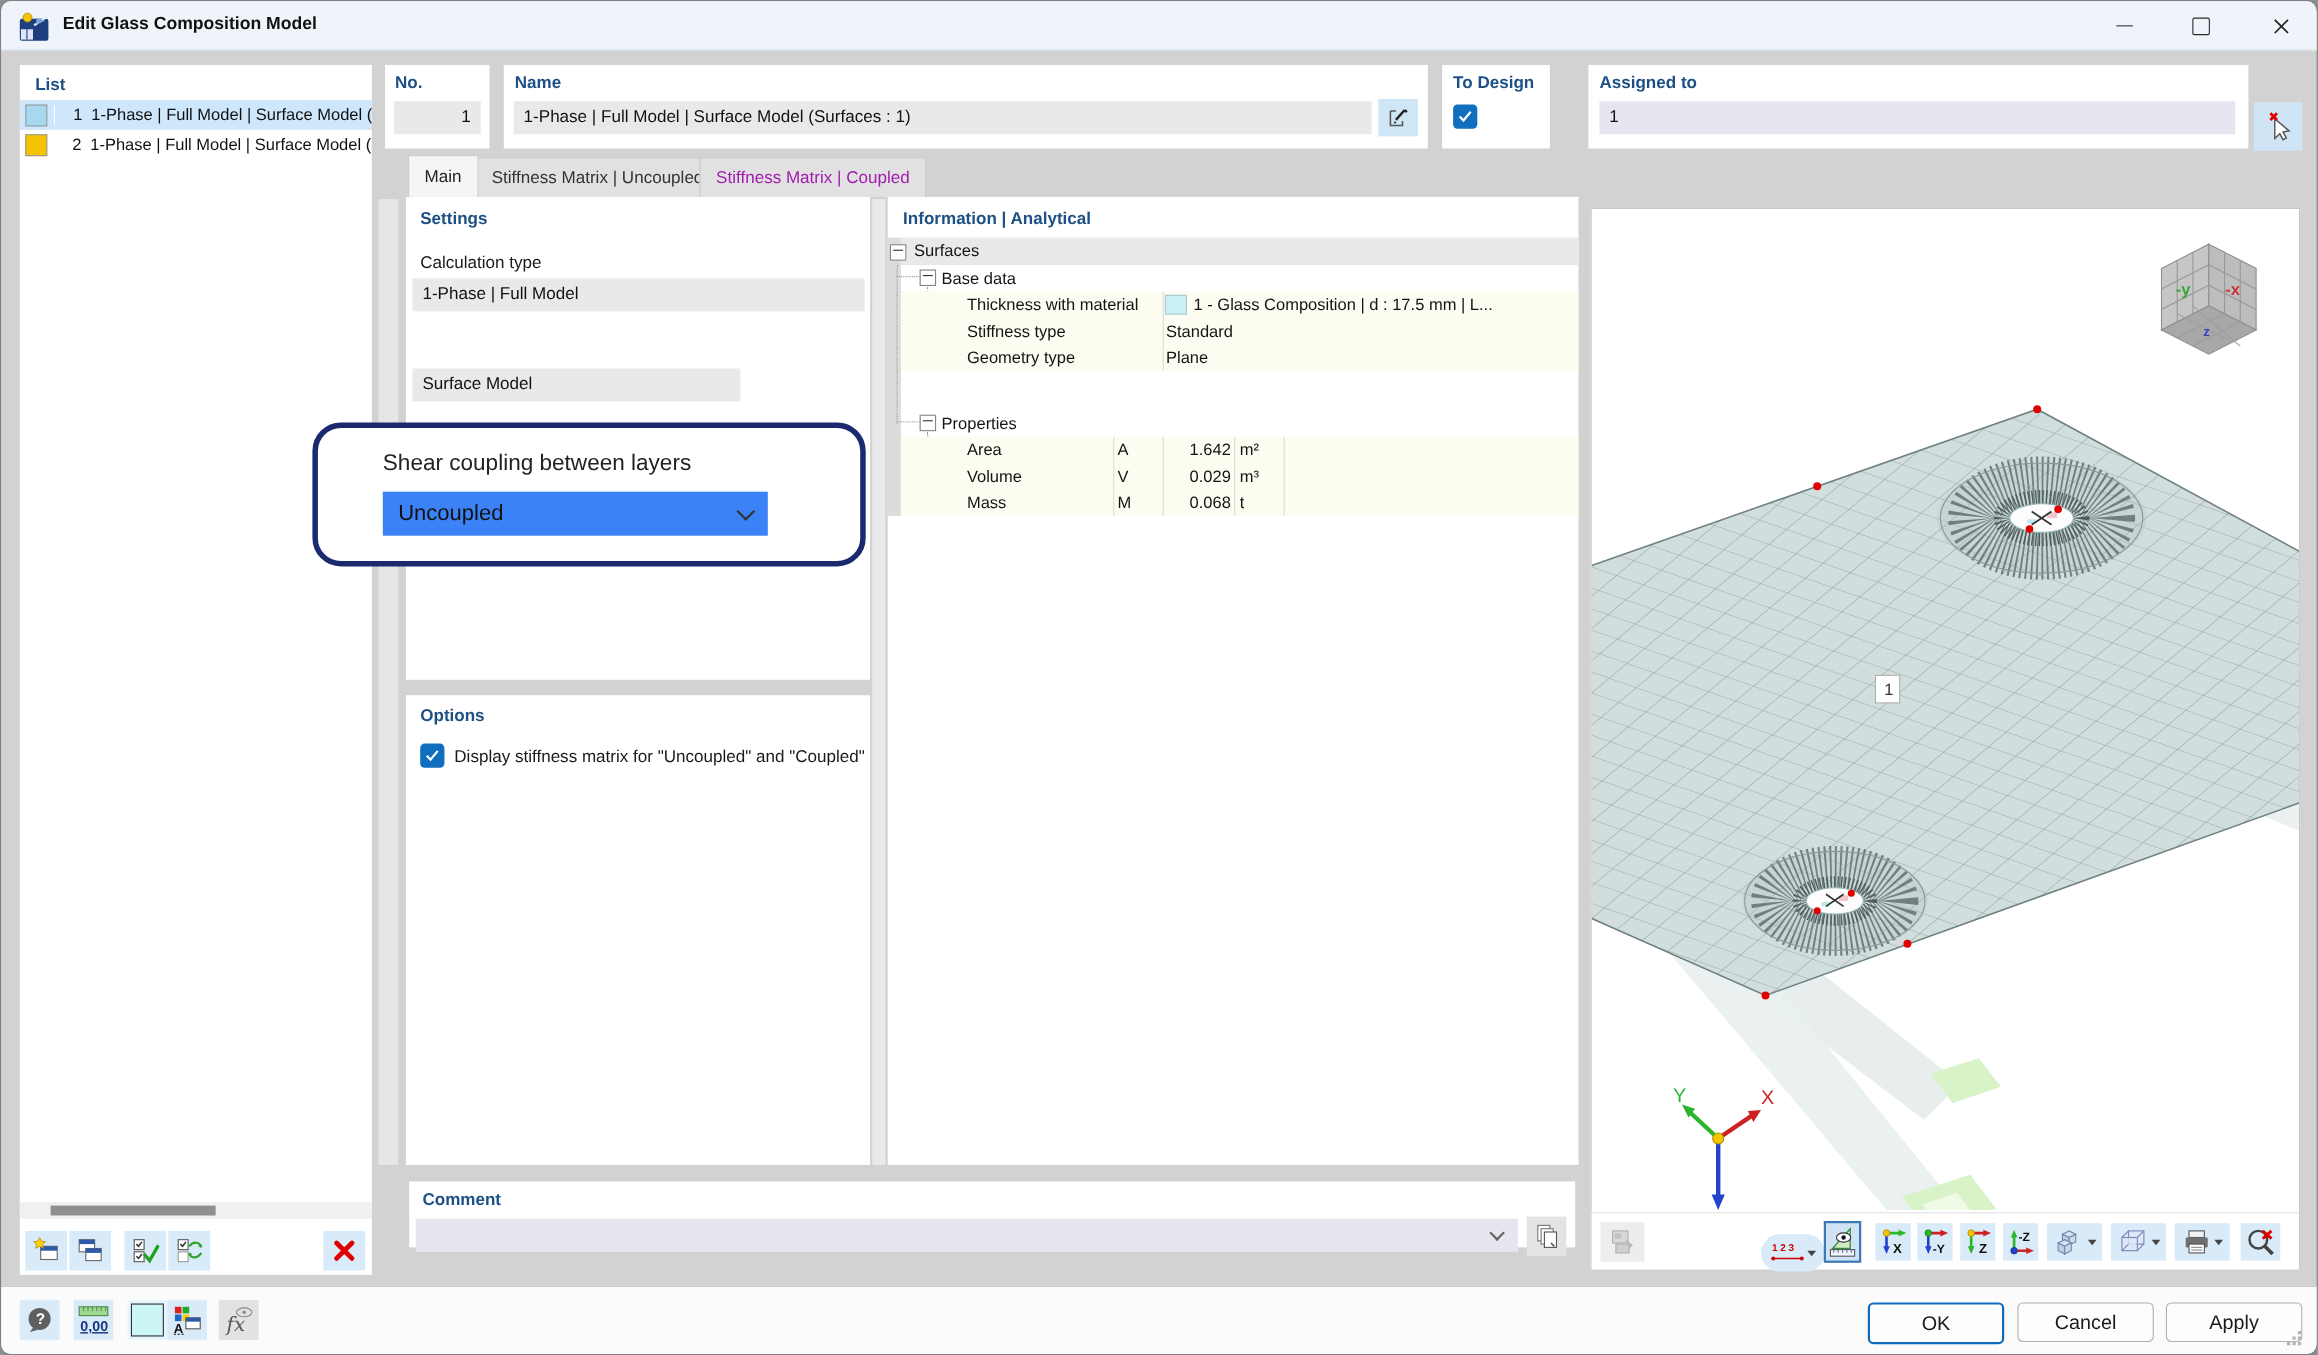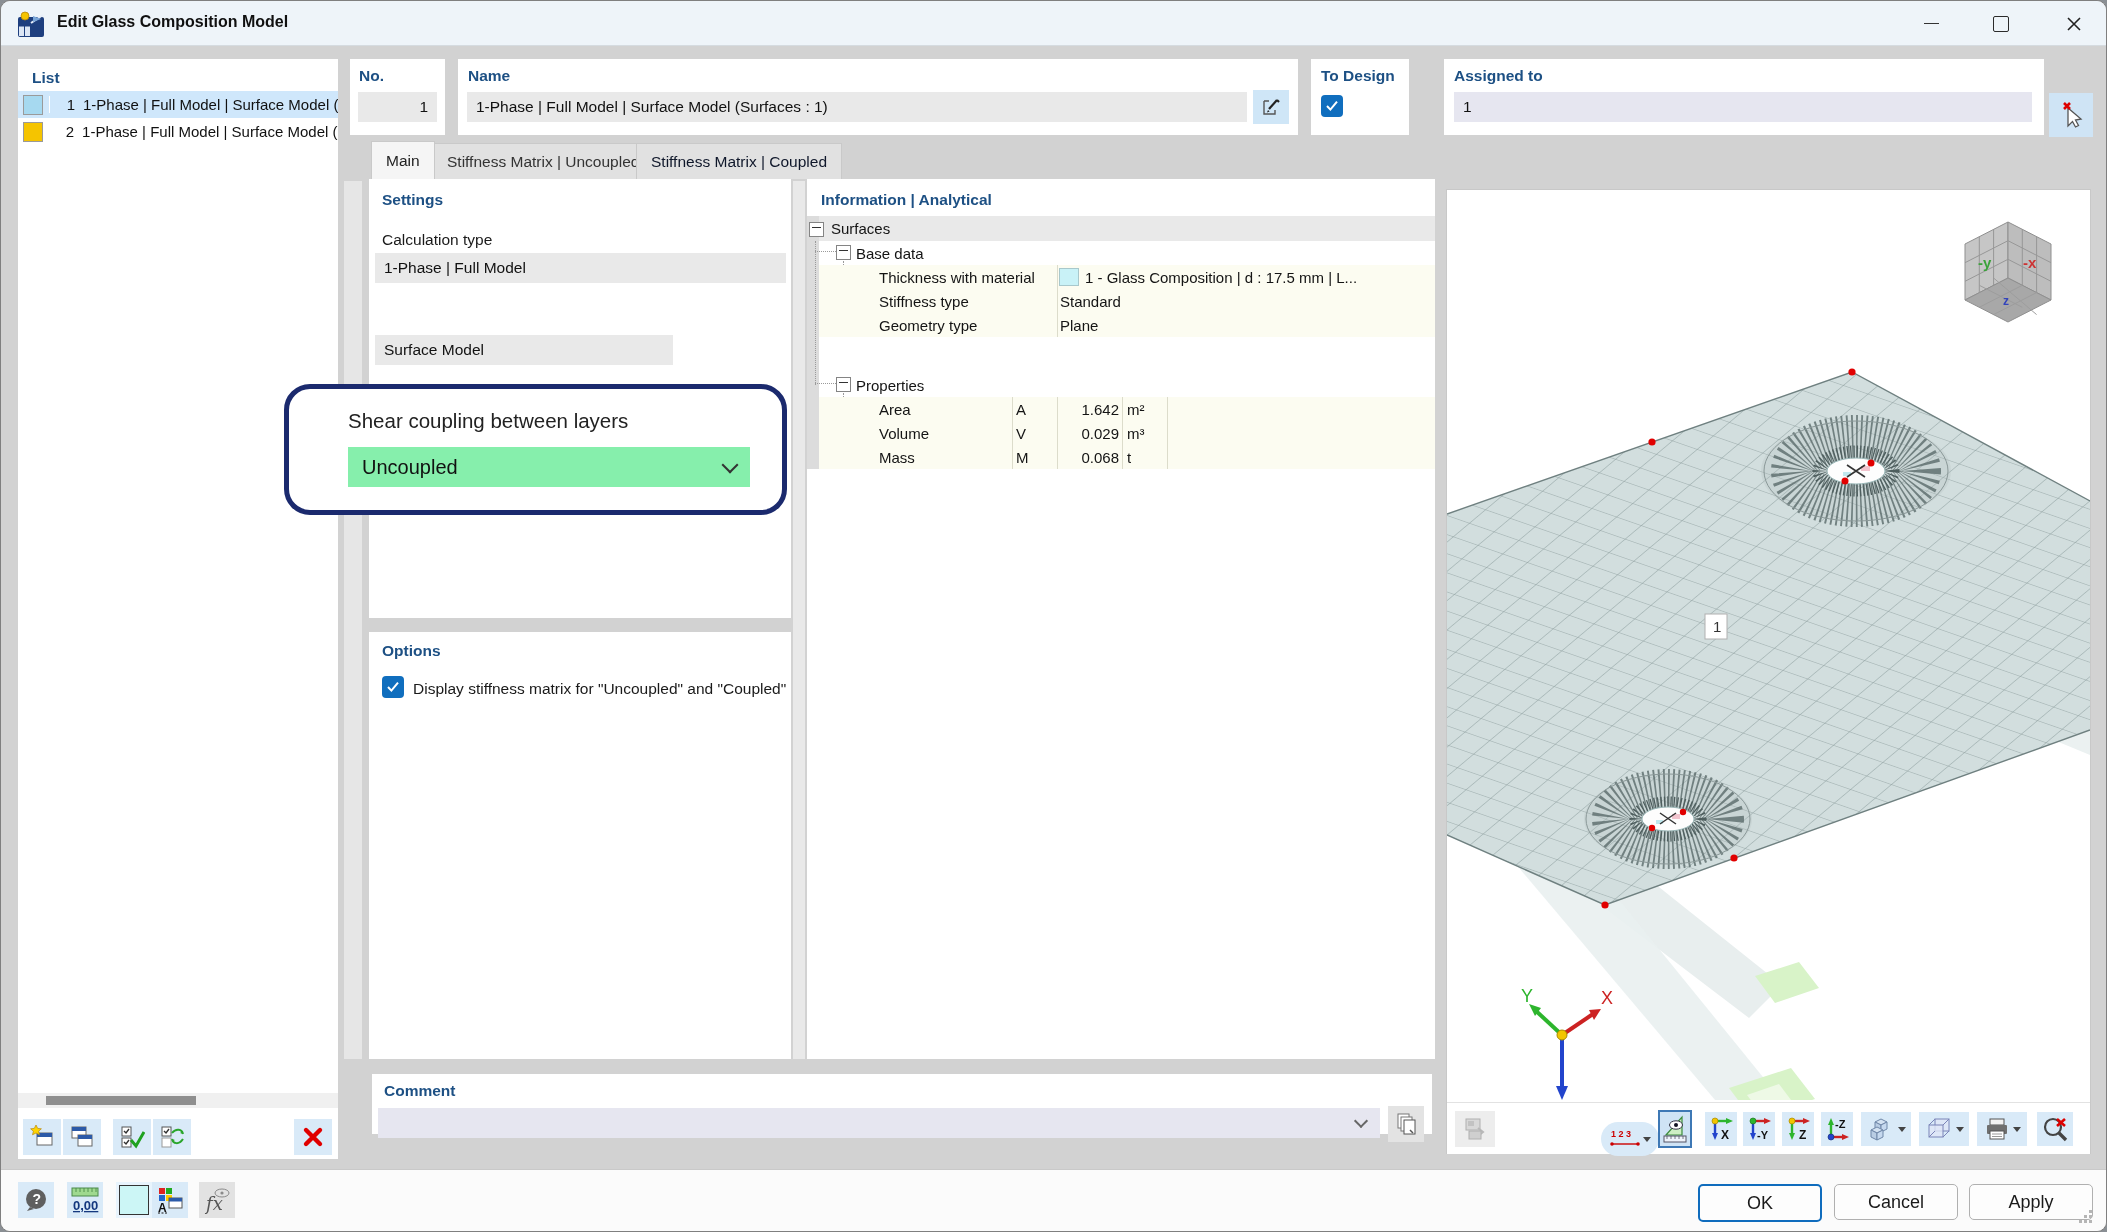--- a/index.html
+++ b/index.html
@@ -166,21 +166,21 @@
       <path d="M8 3 L14 9 M14 3 L8 9" stroke="#d00" stroke-width="2.6"></path>
     </svg>
   </div>
 
   <div class="tab" style="left:370px;top:140px;background:#f5f5f5;height:38px;z-index:2;">
     <span>Main</span>
   </div>
   <div class="tab" style="left:431px;top:142px;background:#e1e1e1;color:#333;">
     <span>Stiffness Matrix | Uncoupled</span>
   </div>
-  <div class="tab" style="left:635px;top:142px;background:#e1e1e1;color:#0f172a;">
+  <div class="tab" style="left:635px;top:142px;background:#e1e1e1;color:#a21caf;">
     <span>Stiffness Matrix | Coupled</span>
   </div>
 
   <div class="a" style="left:343px;top:180px;width:18px;height:878px;background:#e6e6e6;"></div>
   <div class="a" style="left:792px;top:180px;width:12px;height:878px;background:#e9e9e9;"></div>
 
   <div class="card" style="left:368px;top:178px;width:422px;height:439px;">
     <span class="sec a" style="left:13px;top:12px;">Settings</span>
     <span class="lbl a" style="left:13px;top:52px;">Calculation type</span>
     <div class="fld" style="left:6px;top:74px;width:411px;">
@@ -481,21 +481,21 @@
           <circle cx="12" cy="12" r="8" fill="none" stroke="#444" stroke-width="2.2"></circle>
           <line x1="18" y1="18" x2="25" y2="25" stroke="#444" stroke-width="3.4"></line>
           <path d="M16 4 L24 11 M24 4 L16 11" stroke="#d00" stroke-width="2.6"></path>
         </svg>
       </div>
     </div>
   </div>
 
   <div class="a" style="left:283px;top:383px;width:503px;height:131px;background:#fff;border:5px solid #1b2a6e;border-radius:26px;z-index:5;">
     <span class="a" style="left:59px;top:20px;font-size:20.5px;color:#222;">Shear coupling between layers</span>
-    <div class="a" style="left:59px;top:58px;width:402px;height:40px;background:#86efac;display:flex;align-items:center;padding:0 14px;font-size:20px;color:#111;justify-content:space-between;">
+    <div class="a" style="left:59px;top:58px;width:350px;height:40px;background:#3b82f6;display:flex;align-items:center;padding:0 14px;font-size:20px;color:#111;justify-content:space-between;">
       <span>Uncoupled</span>
       <span class="chev" style="margin-top:-5px;"></span>
     </div>
   </div>
 
   <div class="a" style="left:0;top:1168px;width:2107px;height:64px;background:#fbfbfb;border-top:1px solid #c9c9c9;">
     <div class="ib" style="left:17px;top:12px;width:36px;height:36px;">
       <svg width="26" height="26" viewBox="0 0 26 26">
         <circle cx="13" cy="12" r="10" fill="#5f5f5f"></circle>
         <path d="M7 20 l-3 4 7 -2 z" fill="#5f5f5f"></path>

